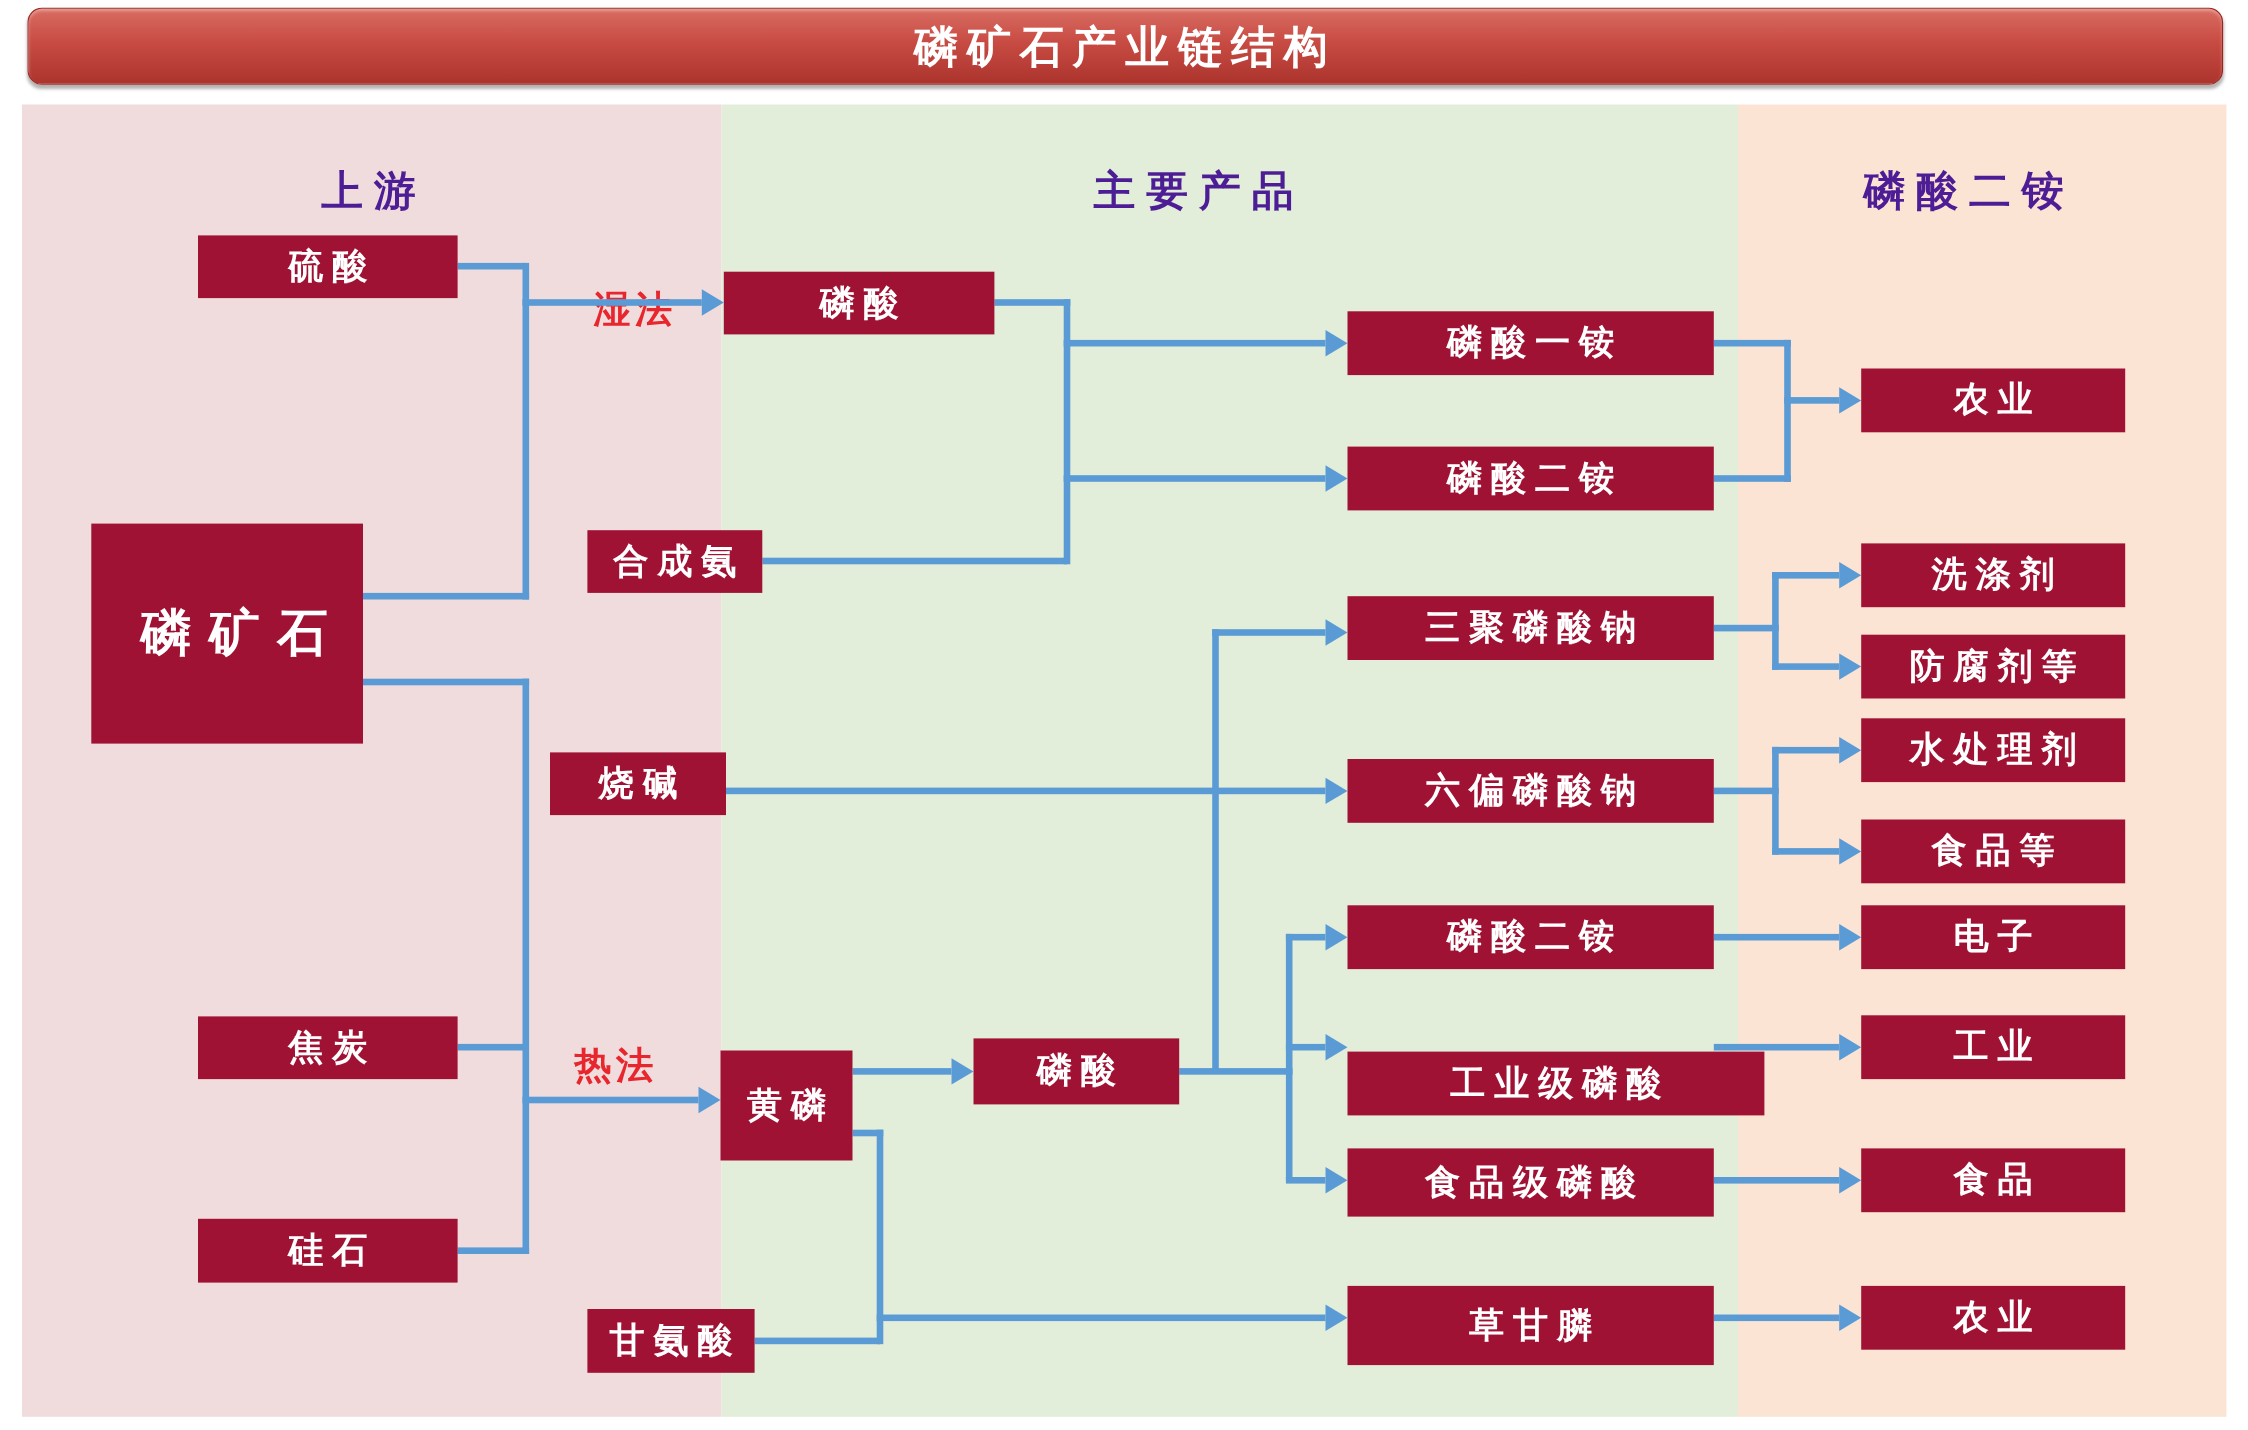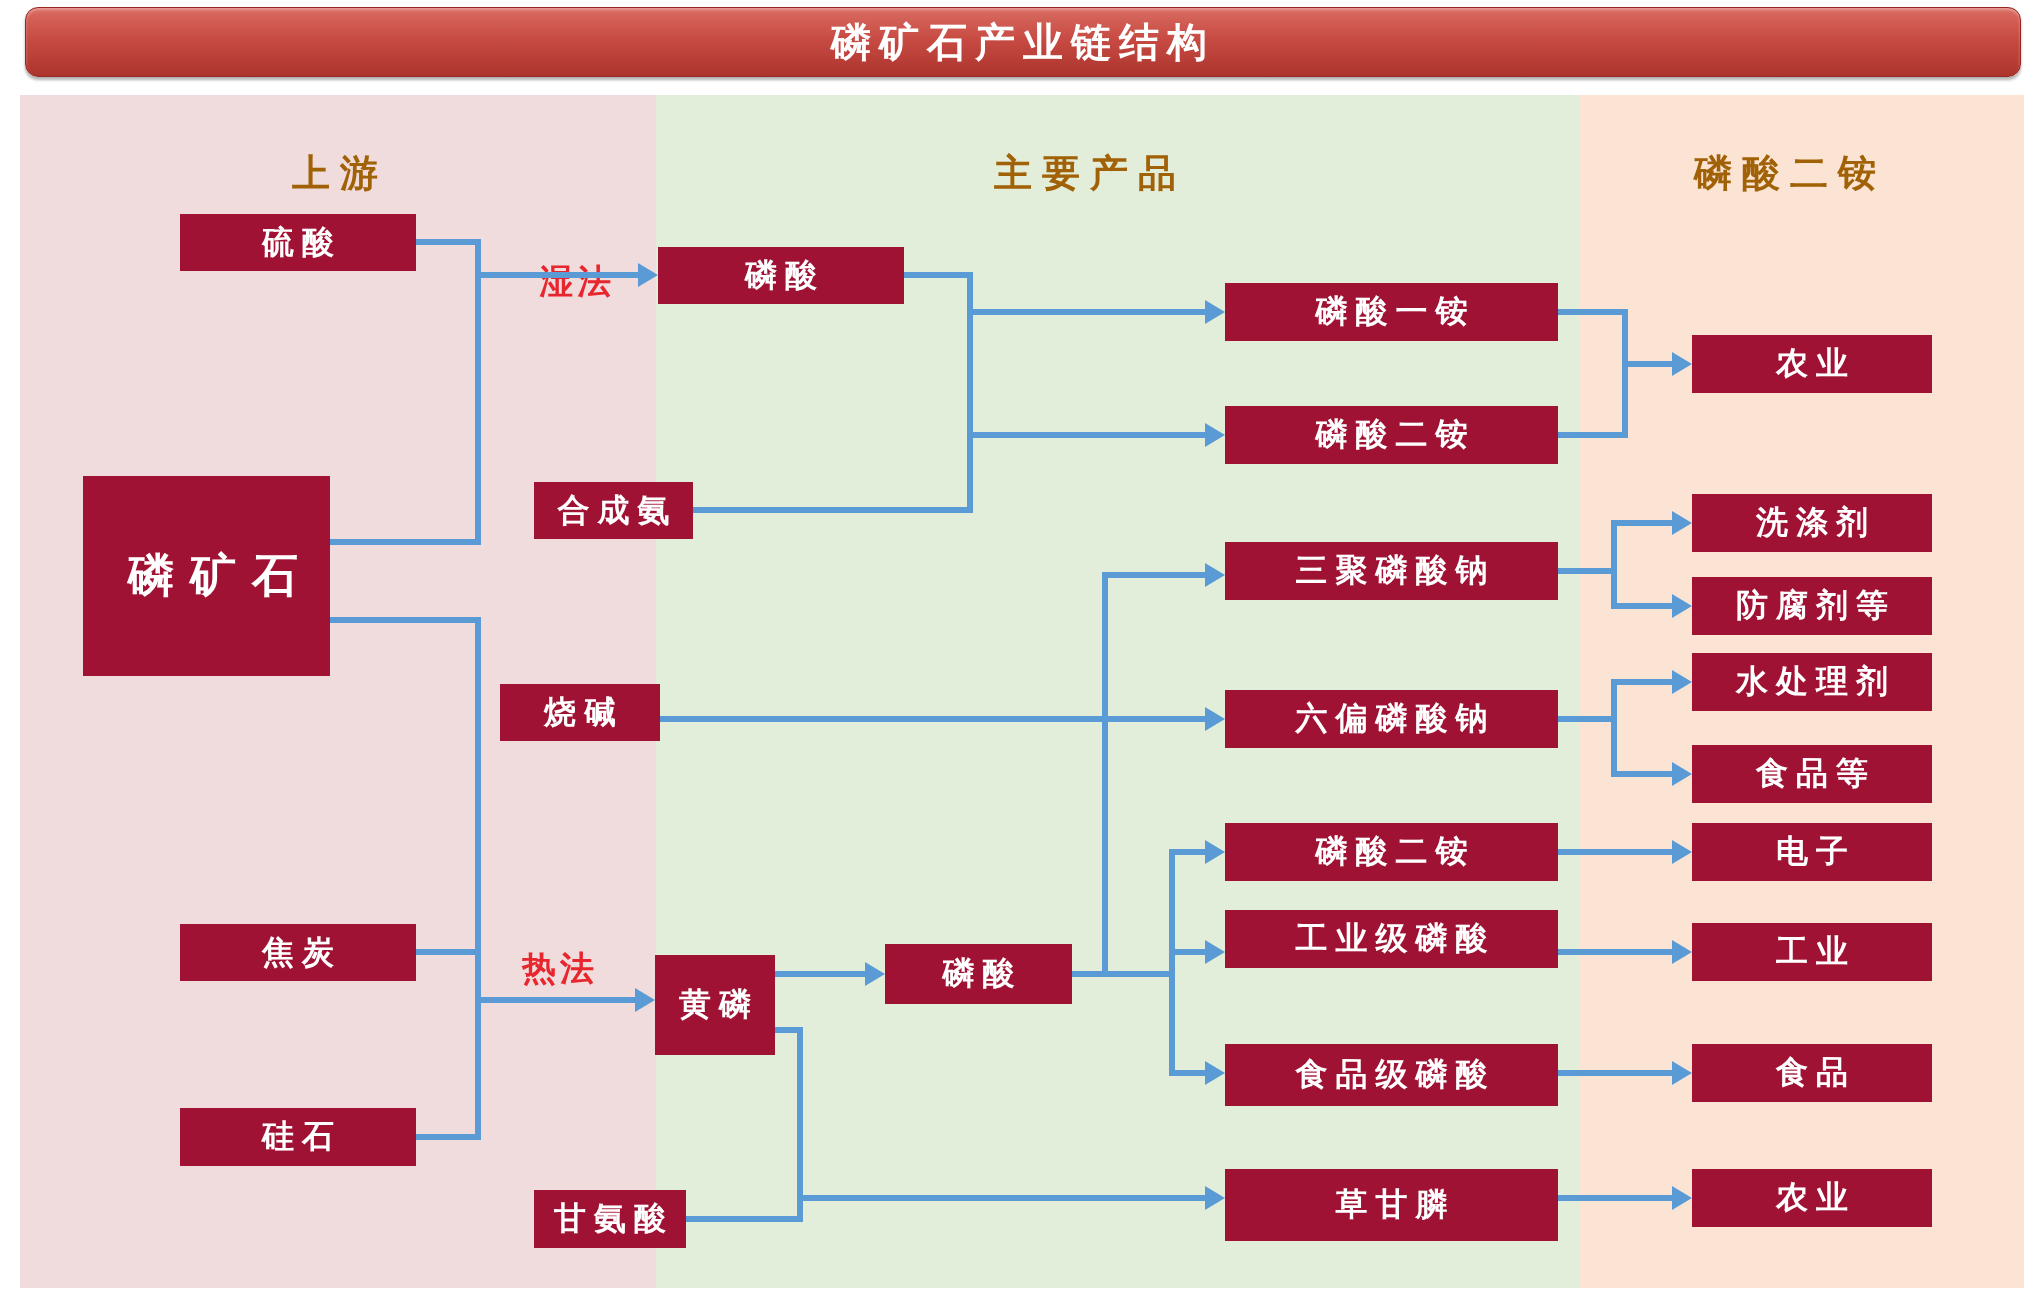--- a/index.html
+++ b/index.html
@@ -17,21 +17,21 @@
     position:absolute;left:25px;top:7px;width:1994px;height:68px;border-radius:13px;
     background:linear-gradient(180deg,#d96c62 0%,#c74b43 45%,#ac342d 100%);
     border:1px solid #98251f;
     box-shadow:0 3px 3px rgba(0,0,0,0.30), inset 0 2px 3px rgba(255,255,255,0.35);
     display:flex;align-items:center;justify-content:center;
     color:#ffffff;font-size:40px;font-weight:bold;letter-spacing:8px;
   }
   
   .col-header{
     position:absolute;height:46px;display:flex;align-items:center;justify-content:center;
-    color:#a16207;font-size:38px;font-weight:bold;letter-spacing:10px;
+    color:#4c1d95;font-size:38px;font-weight:bold;letter-spacing:10px;
   }
   .proc-label{
     position:absolute;width:130px;height:42px;display:flex;align-items:center;justify-content:center;
     color:#e8262d;font-size:34px;font-weight:bold;letter-spacing:4px;
   }
   
   .box{
     position:absolute;background:#a01234;color:#ffffff;
     display:flex;align-items:center;justify-content:center;
     font-size:32px;font-weight:bold;letter-spacing:8px;text-indent:8px;
@@ -151,21 +151,21 @@
   <div class="box" style="left:500px;top:684px;width:160px;height:57px;">烧碱</div>
   <div class="box" style="left:655px;top:955px;width:120px;height:100px;">黄磷</div>
   <div class="box" style="left:885px;top:944px;width:187px;height:60px;">磷酸</div>
   <div class="box" style="left:534px;top:1190px;width:152px;height:58px;">甘氨酸</div>
 
   <div class="box" style="left:1225px;top:283px;width:333px;height:58px;">磷酸一铵</div>
   <div class="box" style="left:1225px;top:406px;width:333px;height:58px;">磷酸二铵</div>
   <div class="box" style="left:1225px;top:542px;width:333px;height:58px;">三聚磷酸钠</div>
   <div class="box" style="left:1225px;top:690px;width:333px;height:58px;">六偏磷酸钠</div>
   <div class="box" style="left:1225px;top:823px;width:333px;height:58px;">磷酸二铵</div>
-  <div class="box" style="left:1225px;top:910px;width:333px;height:58px;">工业级磷酸</div>
+  <div class="box" style="left:1225px;top:956px;width:379px;height:58px;">工业级磷酸</div>
   <div class="box" style="left:1225px;top:1044px;width:333px;height:62px;">食品级磷酸</div>
   <div class="box" style="left:1225px;top:1169px;width:333px;height:72px;">草甘膦</div>
 
   <div class="box" style="left:1692px;top:335px;width:240px;height:58px;">农业</div>
   <div class="box" style="left:1692px;top:494px;width:240px;height:58px;">洗涤剂</div>
   <div class="box" style="left:1692px;top:577px;width:240px;height:58px;">防腐剂等</div>
   <div class="box" style="left:1692px;top:653px;width:240px;height:58px;">水处理剂</div>
   <div class="box" style="left:1692px;top:745px;width:240px;height:58px;">食品等</div>
   <div class="box" style="left:1692px;top:823px;width:240px;height:58px;">电子</div>
   <div class="box" style="left:1692px;top:923px;width:240px;height:58px;">工业</div>

